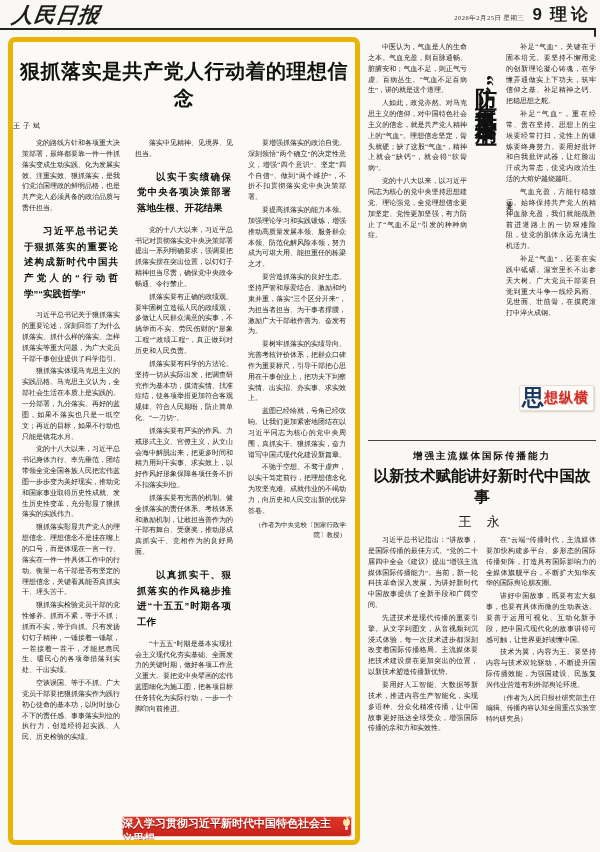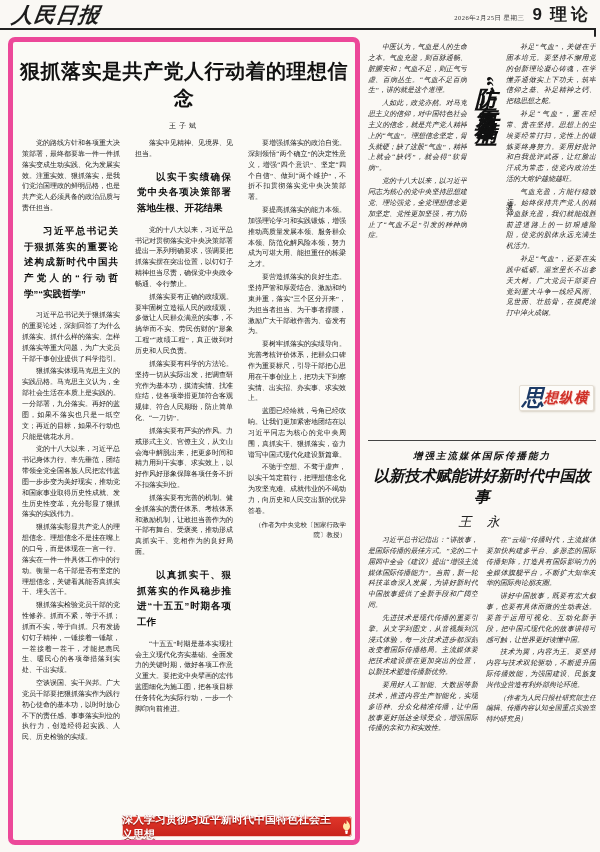--- a/index.html
+++ b/index.html
@@ -15,42 +15,42 @@
   .hdr-date { font-size:6.5px; color:#333; letter-spacing:0.5px; }
   .hdr-pagenum { font-size:17px; font-weight:bold; font-family:"Liberation Sans", sans-serif; }
   .hdr-section { font-size:17px; font-weight:bold; letter-spacing:4px;
                  font-family:"Liberation Sans", sans-serif; }
   .hdr-rule { position:absolute; top:28px; left:0; width:596px; height:2px; background:#222; }
   .hdr-rule::after { content:""; position:absolute; right:0; top:0; width:2px; height:9px;
                      background:#222; border-radius:0 0 2px 2px; }
 
   
   .main-box { position:absolute; left:8px; top:37px; width:352px; height:808px;
-              border:5px solid #ec4899; border-radius:7px; background:#fbfaf6; overflow:hidden; }
+              border:5px solid #eab308; border-radius:7px; background:#fbfaf6; overflow:hidden; }
   .main-headline { margin-top:16px; text-align:center; font-size:20px; font-weight:bold;
                    font-family:"Liberation Sans", sans-serif; letter-spacing:0.5px; color:#111; }
-  .main-byline { text-align:center; font-size:7px; letter-spacing:3px; margin:9px 0 7px; color:#222; }
+  .main-byline { text-align:left; font-size:7px; letter-spacing:3px; margin:9px 0 7px; color:#222; }
   .cols { display:flex; gap:15px; padding:0 9px; height:648px; overflow:hidden; }
   .col { flex:1 1 0; overflow:hidden; text-align:justify; font-size:7px; line-height:1.55; color:#222; }
   .col p { text-indent:2em; margin-bottom:2px; }
   .pullquote { font-family:"Liberation Sans", sans-serif; font-weight:bold; font-size:9.5px;
                line-height:1.65; margin:9px 2px 9px 2px; text-indent:2em; color:#111; }
   .subhead { font-family:"Liberation Sans", sans-serif; font-weight:bold; font-size:9.5px;
              line-height:1.65; margin:9px 2px 9px 2px; text-indent:2em; color:#111; }
   .author-note { text-align:right; font-size:6.5px; margin-top:3px; color:#222; }
 
   .banner { position:absolute; right:3px; bottom:3px; width:230px; height:21px;
             background:linear-gradient(180deg,#e0372b,#c8221a); border-radius:4px;
-            display:flex; align-items:center; justify-content:center; gap:4px;
+            display:flex; align-items:flex-start; justify-content:center; gap:4px;
             box-shadow:0 0 0 1px #f3c8c2 inset; }
   .banner span { color:#fff; font-weight:bold; font-size:11px; letter-spacing:0;
                  font-family:"Liberation Sans", sans-serif; text-shadow:0 1px 1px #7e0f08; }
 
   
-  .right-col { position:absolute; left:368px; top:37px; width:228px; height:808px;font-style:italic; }
+  .right-col { position:absolute; left:368px; top:37px; width:228px; height:808px; }
 
   .rt { position:relative; height:398px; overflow:hidden; }
   .rt-left { position:absolute; left:0; top:5px; width:99px; height:388px; overflow:hidden;
              text-align:justify; font-size:7px; line-height:1.55; }
   .rt-left p, .rt-right p, .rb-col p { text-indent:2em; margin-bottom:2px; }
   .rt-title { position:absolute; left:103px; top:32px; width:30px; height:320px;
               writing-mode:vertical-rl; font-size:22px; font-weight:bold; letter-spacing:3px;
               color:#111; }
   .rt-author { position:absolute; left:136px; top:158px; writing-mode:vertical-rl;
                font-size:7px; letter-spacing:2px; color:#333; }
@@ -102,21 +102,21 @@
         <div>
             <p>党的路线方针和各项重大决策部署，最终都要靠一件一件抓落实变成生动实践、化为发展实效。注重实效、狠抓落实，是我们党治国理政的鲜明品格，也是共产党人必须具备的政治品质与责任担当。</p>
           </div>
         <div class="pullquote">习近平总书记关于狠抓落实的重要论述构成新时代中国共产党人的“行动哲学”“实践哲学”</div>
         <div>
             <p>习近平总书记关于狠抓落实的重要论述，深刻回答了为什么抓落实、抓什么样的落实、怎样抓落实等重大问题，为广大党员干部干事创业提供了科学指引。</p>
             <p>狠抓落实体现马克思主义的实践品格。马克思主义认为，全部社会生活在本质上是实践的。一分部署，九分落实。再好的蓝图，如果不落实也只是一纸空文；再近的目标，如果不行动也只能是镜花水月。</p>
             <p>党的十八大以来，习近平总书记身体力行、率先垂范，团结带领全党全国各族人民把宏伟蓝图一步步变为美好现实，推动党和国家事业取得历史性成就、发生历史性变革，充分彰显了狠抓落实的实践伟力。</p>
             <p>狠抓落实彰显共产党人的理想信念。理想信念不是挂在嘴上的口号，而是体现在一言一行、落实在一件一件具体工作中的行动。衡量一名干部是否有坚定的理想信念，关键看其能否真抓实干、埋头苦干。</p>
             <p>狠抓落实检验党员干部的党性修养。抓而不紧，等于不抓；抓而不实，等于白抓。只有发扬钉钉子精神，一锤接着一锤敲，一茬接着一茬干，才能把惠民生、暖民心的各项举措落到实处、干出实绩。</p>
-            <p>空谈误国、实干兴邦。广大党员干部要把狠抓落实作为践行初心使命的基本功，以时时放心不下的责任感、事事落实到位的执行力，创造经得起实践、人民、历史检验的实绩。</p>
+            <p>空谈误国、等于不抓。广大党员干部要把狠抓落实作为践行初心使命的基本功，以时时放心不下的责任感、事事落实到位的执行力，创造经得起实践、人民、历史检验的实绩。</p>
           </div>
       </div>
       <div class="col">
         <p>落实中见精神、见境界、见担当。</p>
         <div class="subhead">以实干实绩确保党中央各项决策部署落地生根、开花结果</div>
         <div>
             <p>党的十八大以来，习近平总书记对贯彻落实党中央决策部署提出一系列明确要求，强调要把抓落实摆在突出位置，以钉钉子精神担当尽责，确保党中央政令畅通、令行禁止。</p>
             <p>抓落实要有正确的政绩观。要牢固树立造福人民的政绩观，多做让人民群众满意的实事，不搞华而不实、劳民伤财的“形象工程”“政绩工程”，真正做到对历史和人民负责。</p>
             <p>抓落实要有科学的方法论。坚持一切从实际出发，把调查研究作为基本功，摸清实情、找准症结，使各项举措更加符合客观规律、符合人民期盼，防止简单化、“一刀切”。</p>
             <p>抓落实要有严实的作风。力戒形式主义、官僚主义，从文山会海中解脱出来，把更多时间和精力用到干实事、求实效上，以好作风好形象保障各项任务不折不扣落实到位。</p>

